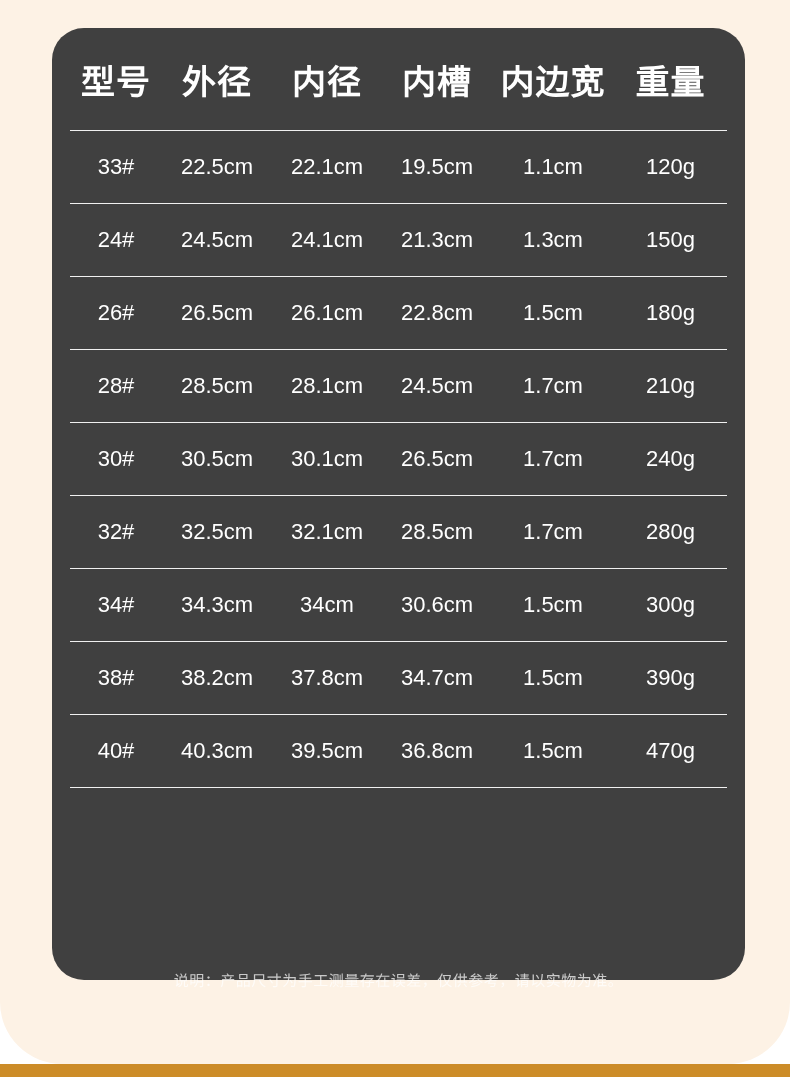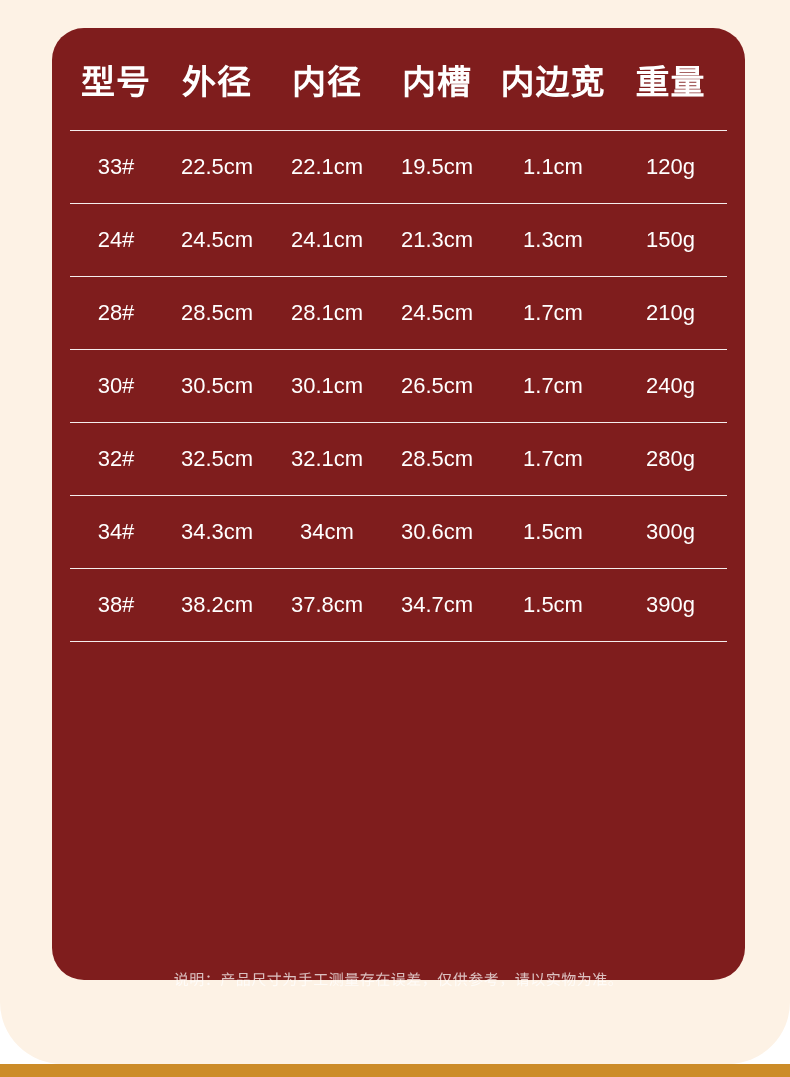--- a/index.html
+++ b/index.html
@@ -37,21 +37,21 @@
     background: #CC8C28;
   }
 
   
   #size-card {
     position: absolute;
     left: 52px;
     top: 28px;
     width: 693px;
     height: 952px;
-    background: #7f1d1d;
+    background: #404040;
     border-radius: 32px;
     box-sizing: border-box;
   }
 
   .table-wrap {
     position: absolute;
     left: 18px;
     top: 0;
     width: 657px;
   }
@@ -103,21 +103,20 @@
     left: 18px;
     top: 925px;
     width: 657px;
     height: 55px;
     line-height: 55px;
     text-align: center;
     color: rgba(255,255,255,0.72);
     font-size: 15px;
     letter-spacing: 0.5px;
     white-space: nowrap;
-    font-family: Liberation Serif, serif;
   }
 </style>
 </head>
 <body>
 
 <div id="page-panel"></div>
 
 <div id="size-card">
 
   <div class="table-wrap">
@@ -151,20 +150,28 @@
           </tr>
           <tr>
             <td>24#</td>
             <td>24.5cm</td>
             <td>24.1cm</td>
             <td>21.3cm</td>
             <td>1.3cm</td>
             <td>150g</td>
           </tr>
           <tr>
+            <td>26#</td>
+            <td>26.5cm</td>
+            <td>26.1cm</td>
+            <td>22.8cm</td>
+            <td>1.5cm</td>
+            <td>180g</td>
+          </tr>
+          <tr>
             <td>28#</td>
             <td>28.5cm</td>
             <td>28.1cm</td>
             <td>24.5cm</td>
             <td>1.7cm</td>
             <td>210g</td>
           </tr>
           <tr>
             <td>30#</td>
             <td>30.5cm</td>
@@ -190,20 +197,28 @@
             <td>300g</td>
           </tr>
           <tr>
             <td>38#</td>
             <td>38.2cm</td>
             <td>37.8cm</td>
             <td>34.7cm</td>
             <td>1.5cm</td>
             <td>390g</td>
           </tr>
+          <tr>
+            <td>40#</td>
+            <td>40.3cm</td>
+            <td>39.5cm</td>
+            <td>36.8cm</td>
+            <td>1.5cm</td>
+            <td>470g</td>
+          </tr>
         </tbody>
     </table>
   </div>
 
   <div id="table-footnote">说明：产品尺寸为手工测量存在误差，仅供参考，请以实物为准。</div>
 
 </div>
 
 <div id="bottom-bar"></div>
 

